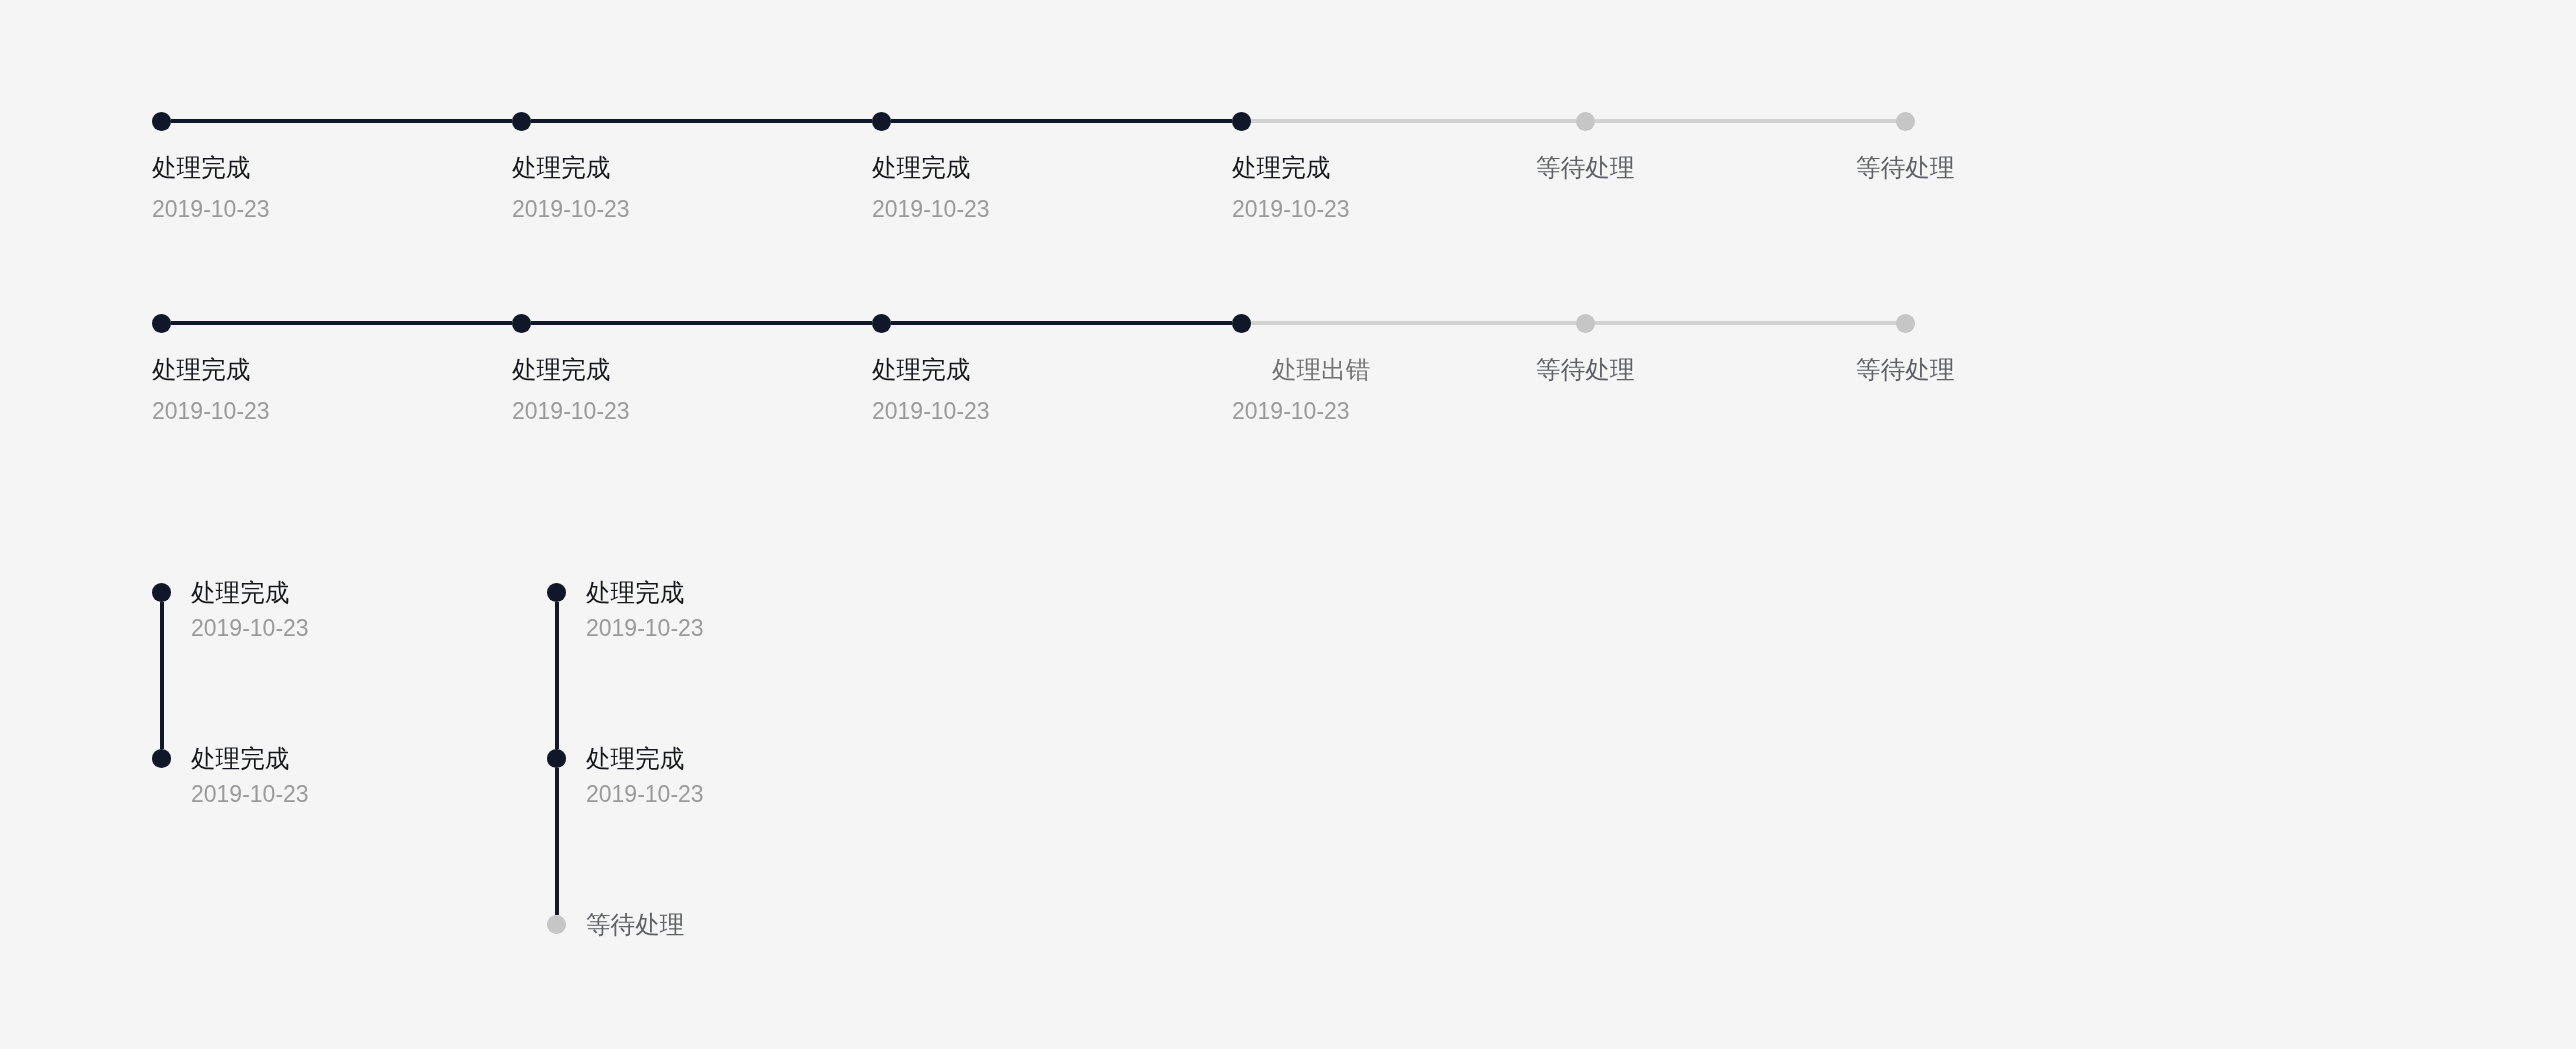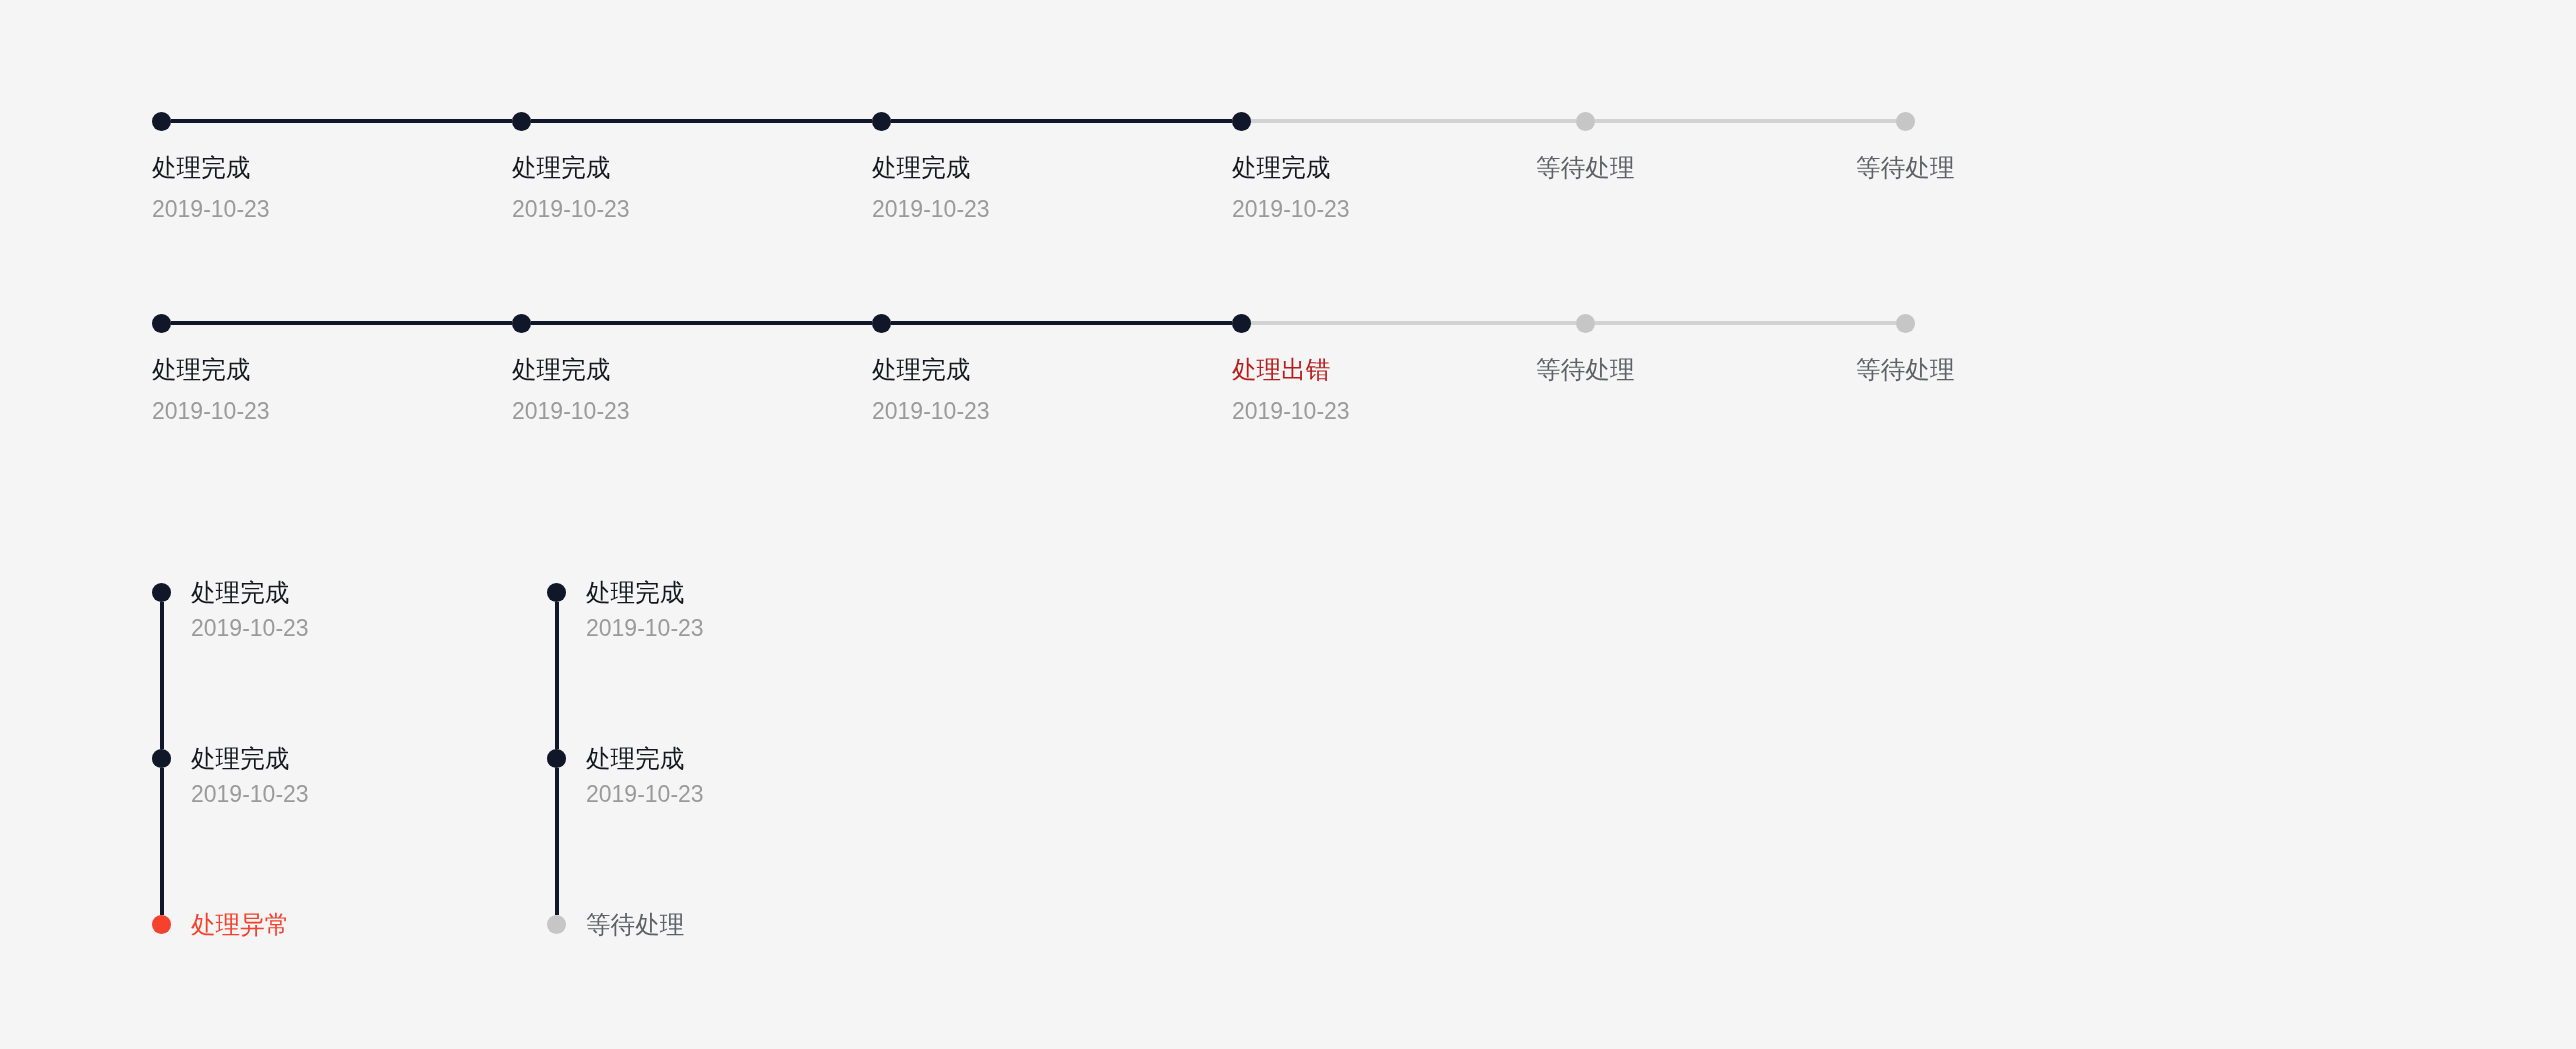--- a/index.html
+++ b/index.html
@@ -57,21 +57,21 @@
   .hstep .labels.lead { left: 0; text-align: left; }
   .hstep .labels.mid  { left: 9.3px; transform: translateX(-50%); text-align: center; white-space: nowrap; }
 
   .hstep .title {
     font-size: 24.6px;
     line-height: 34px;
     color: #15171c;
     white-space: nowrap;
     font-weight: 400;
   }
-  .hstep .title.error { color: #b91c1c; }
+  .hstep .title.error { color: #737373; margin-left: 40px; }
   .hstep .title.muted { color: #5f6166; }
 
   .hstep .date {
     font-size: 23px;
     line-height: 32px;
     margin-top: 7.6px;
     color: #9a9a9a;
     white-space: nowrap;
   }
   .hstep .date.empty { visibility: hidden; }
@@ -240,26 +240,20 @@
         </div>
       </div>
       <div class="vitem">
         <div class="vline"></div>
         <div class="vdot active"></div>
         <div class="vcontent">
           <div class="vtitle">处理完成</div>
           <div class="vdate">2019-10-23</div>
         </div>
       </div>
-      <div class="vitem">
-        <div class="vdot error"></div>
-        <div class="vcontent">
-          <div class="vtitle error">处理异常</div>
-        </div>
-      </div>
     </div>
     <div class="vtimeline" style="left: 547px; top: 583px;">
       <div class="vitem">
         <div class="vline"></div>
         <div class="vdot active"></div>
         <div class="vcontent">
           <div class="vtitle">处理完成</div>
           <div class="vdate">2019-10-23</div>
         </div>
       </div>

